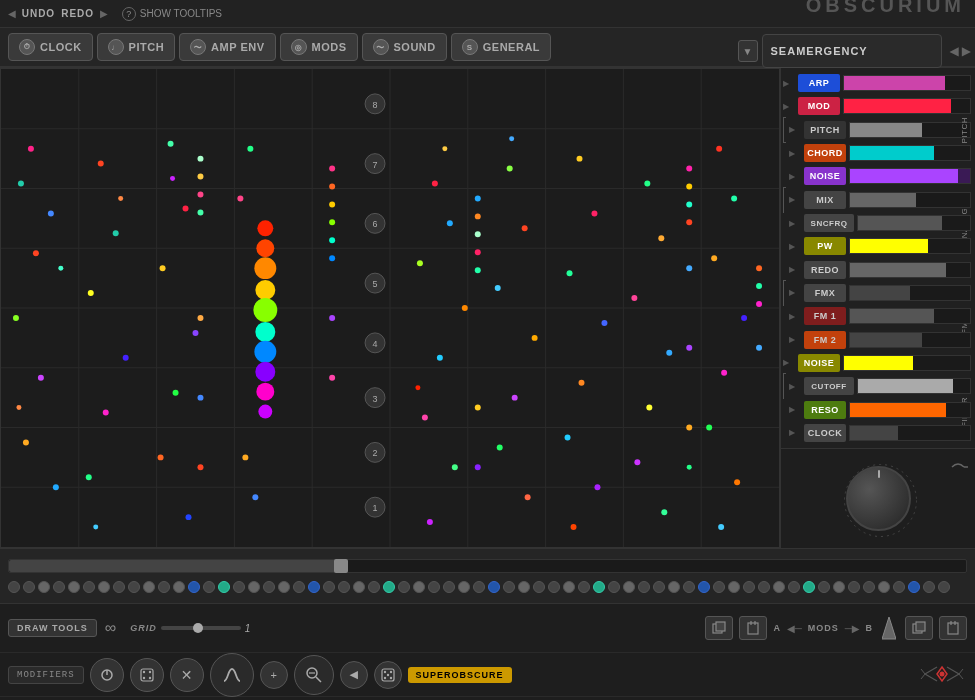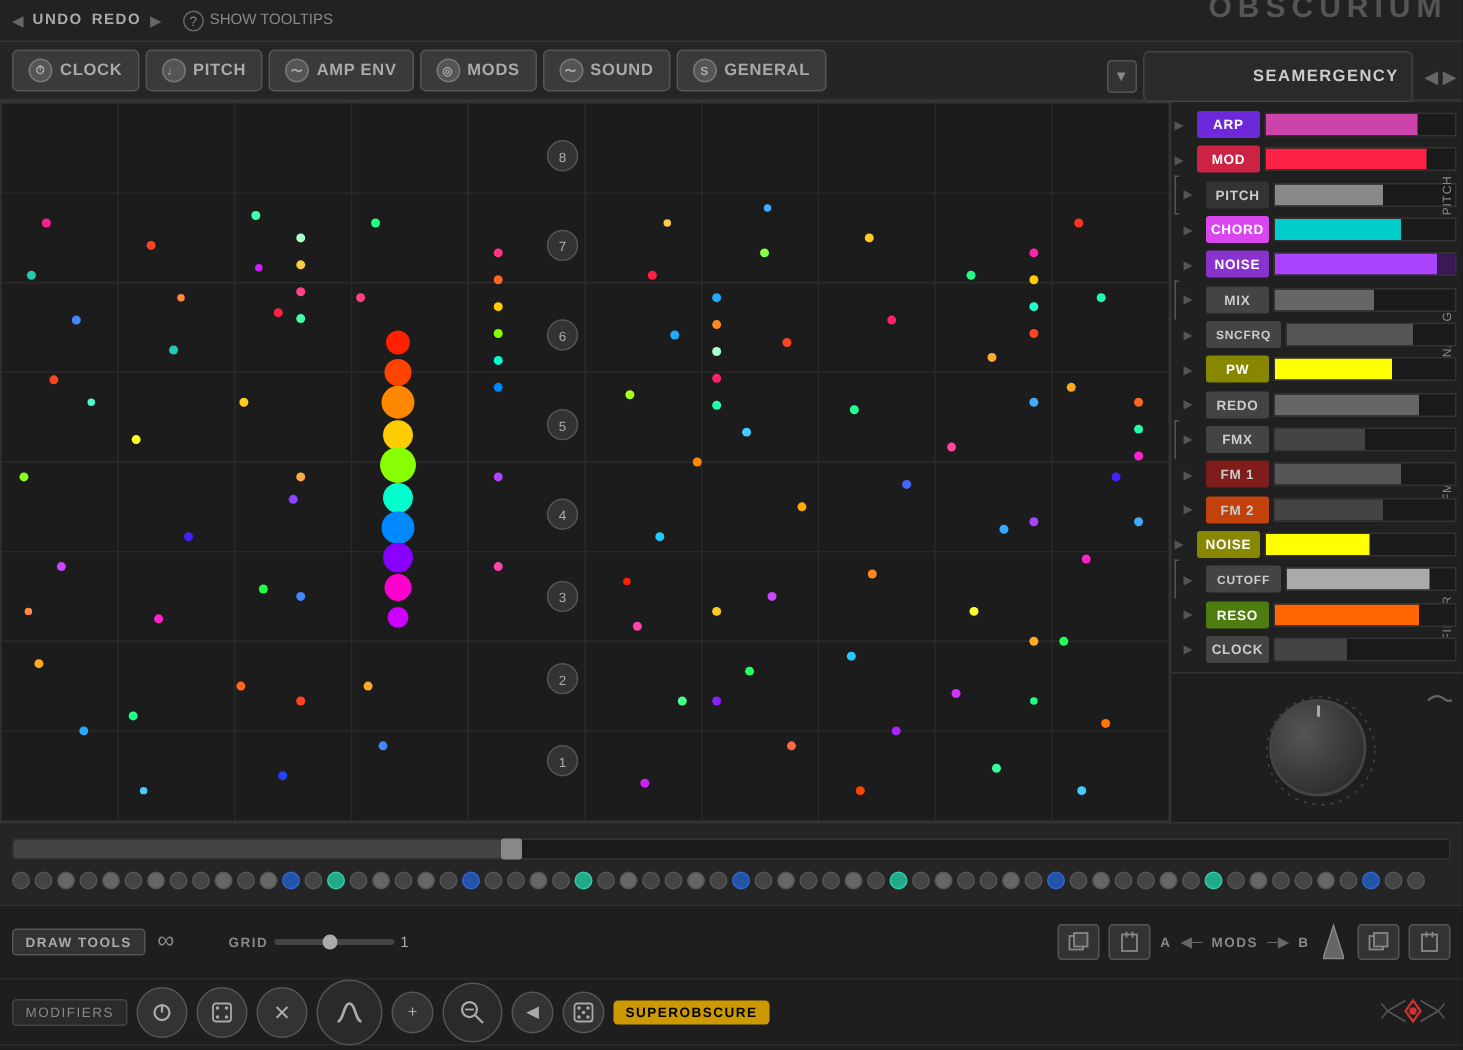--- a/index.html
+++ b/index.html
@@ -83,21 +83,21 @@
     .tab-icon-sound { background: #555; border: 1px solid #777; }
     .tab-icon-general { background: #555; border: 1px solid #777; }
     .preset-area {
       width: 180px;
       background: #2a2a2a;
       border: 1px solid #444;
       border-radius: 4px;
       height: 28px;
       display: flex;
       align-items: center;
-      justify-content: flex-end;
+      justify-content: flex-start;
       padding: 16px 8px;
       margin-right: 4px;
     }
     .preset-arrow { color: #666; font-size: 12px; cursor: pointer; }
     .preset-name { color: #ccc; font-size: 11px; font-weight: bold; letter-spacing: 1px; }
 
     
     .main-content {
       display: flex;
       height: 480px;
@@ -300,21 +300,22 @@
 
     .infinity-icon {
       color: #888;
       font-size: 16px;
     }
 
     .grid-control {
       display: flex;
       align-items: center;
       gap: 4px;
-      margin-left: 28px;
+      margin-left: 6px;
+      font-style: italic;
     }
 
     .grid-label {
       color: #888;
       font-size: 9px;
       font-weight: bold;
       letter-spacing: 1px;
     }
 
     .grid-slider {
@@ -370,20 +371,21 @@
     .modifiers-btn {
       background: #2a2a2a;
       border: 1px solid #444;
       border-radius: 3px;
       padding: 3px 8px;
       font-size: 9px;
       color: #888;
       letter-spacing: 1px;
       cursor: pointer;
       text-transform: uppercase;
+      font-family: Liberation Mono, monospace;
     }
 
     .tool-icon-btn {
       width: 34px; height: 34px;
       background: #333;
       border: 1px solid #555;
       border-radius: 50%;
       display: flex;
       align-items: center;
       justify-content: center;
@@ -654,21 +656,21 @@
       <circle cx="760" cy="236" r="3" fill="#ff22cc"></circle>
       <circle cx="760" cy="280" r="3" fill="#44aaff"></circle>
     </svg>
   </div>
 
   <div class="right-panel">
     <div class="right-panel-rows">
 
       <div class="param-row">
         <div class="param-arrow">▶</div>
-        <div class="param-label-btn" style="background:#6d28d9;color:#fff;min-width:42px;">ARP</div>
+        <div class="param-label-btn" style="background:#1d4ed8;color:#fff;min-width:42px;">ARP</div>
         <div class="param-bar-area">
           <div class="param-bar" style="width:80%;background:#cc44aa;"></div>
         </div>
       </div>
 
       <div class="param-row">
         <div class="param-arrow">▶</div>
         <div class="param-label-btn" style="background:#cc2244;color:#fff;min-width:42px;">MOD</div>
         <div class="param-bar-area">
           <div class="param-bar" style="width:85%;background:#ff2244;"></div>
@@ -680,21 +682,21 @@
         <div class="param-arrow" style="margin-left:6px;">▶</div>
         <div class="param-label-btn" style="background:#333;color:#ccc;min-width:42px;">PITCH</div>
         <div class="param-bar-area">
           <div class="param-bar" style="width:60%;background:#888;"></div>
         </div>
         <span style="position:absolute;right:2px;color:#888;font-size:8px;writing-mode:vertical-lr;transform:rotate(180deg);letter-spacing:0.5px;">PITCH</span>
       </div>
 
       <div class="param-row">
         <div class="param-arrow" style="margin-left:6px;">▶</div>
-        <div class="param-label-btn" style="background:#d946ef;color:#fff;min-width:42px;">CHORD</div>
+        <div class="param-label-btn" style="background:#c2410c;color:#fff;min-width:42px;">CHORD</div>
         <div class="param-bar-area">
           <div class="param-bar" style="width:70%;background:#00cccc;"></div>
         </div>
       </div>
 
       <div class="param-row">
         <div class="param-arrow" style="margin-left:6px;">▶</div>
         <div class="param-label-btn" style="background:#8833cc;color:#fff;min-width:42px;">NOISE</div>
         <div class="param-bar-area" style="background:#3a1a55;">
           <div class="param-bar" style="width:90%;background:#aa44ff;"></div>

